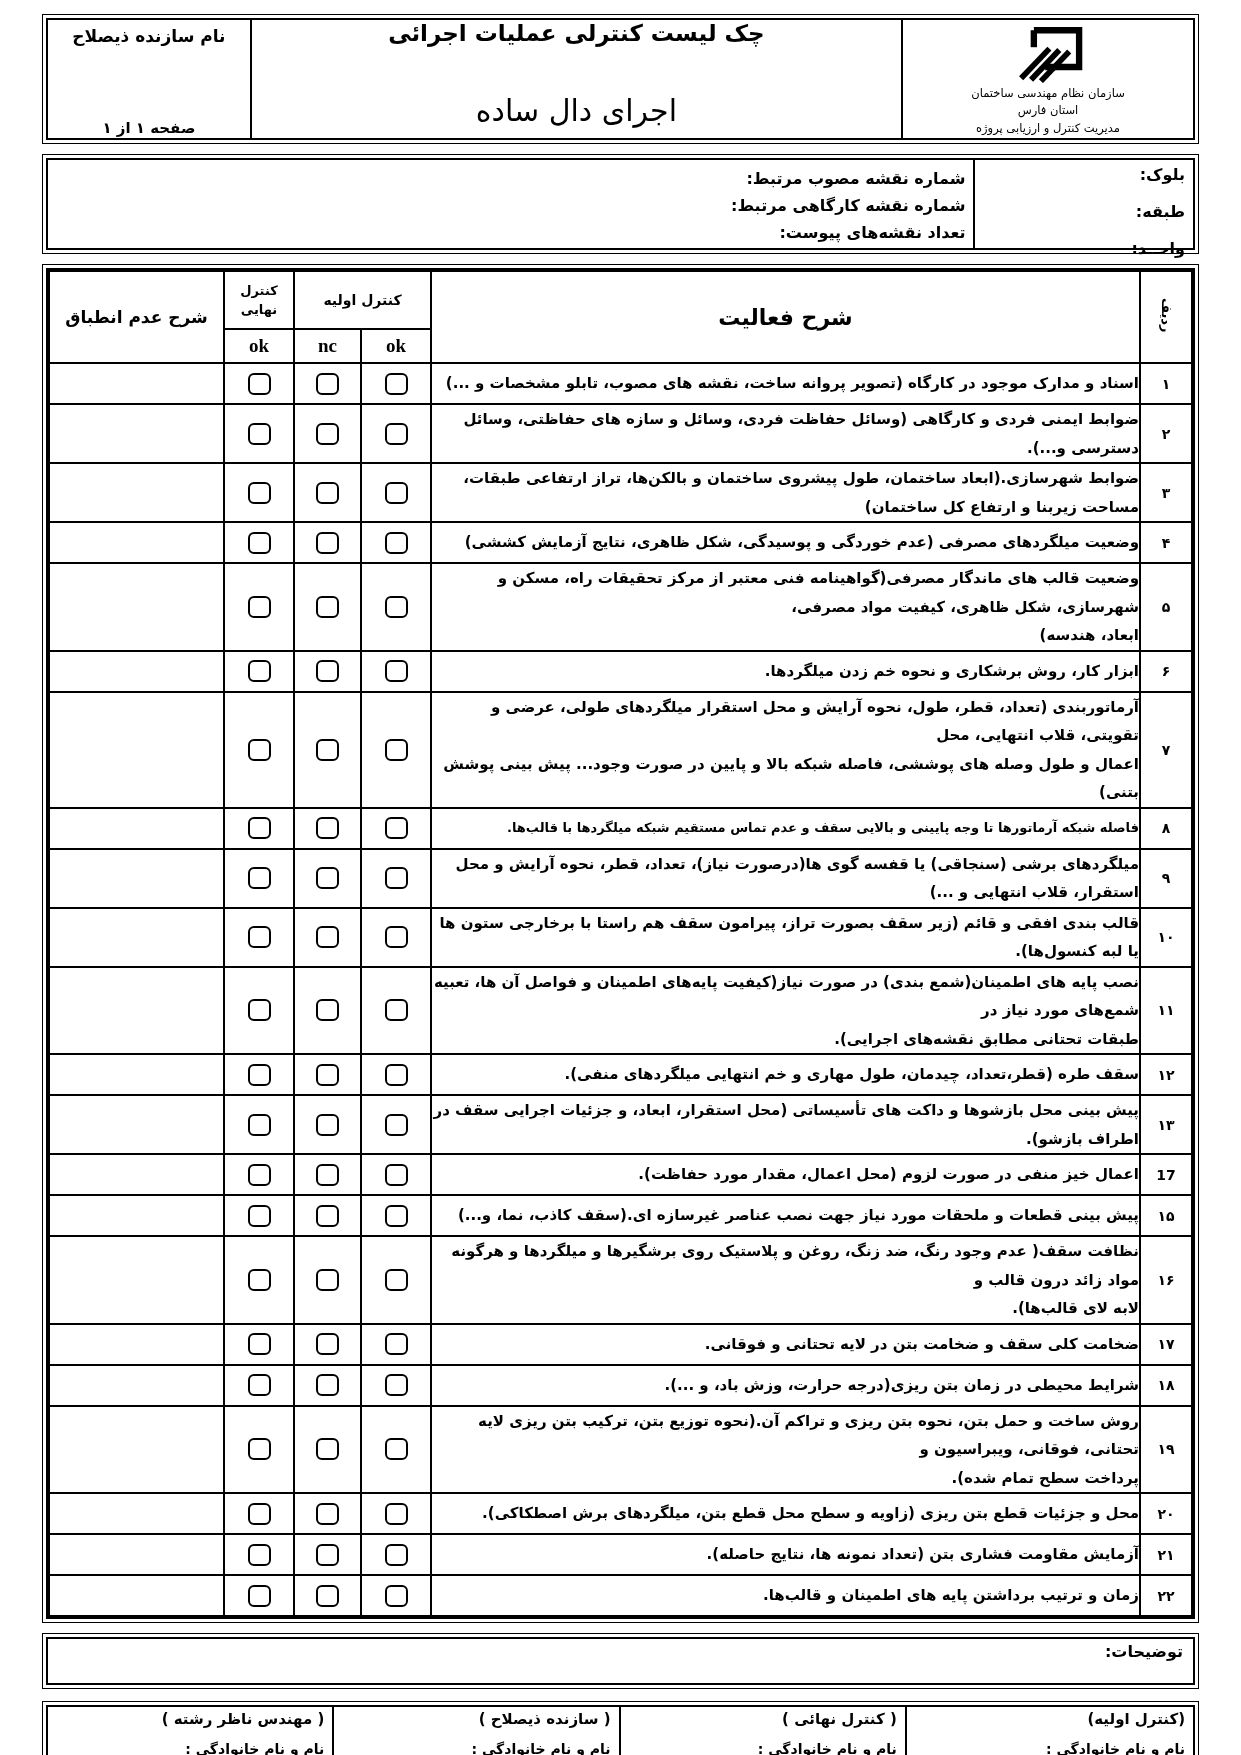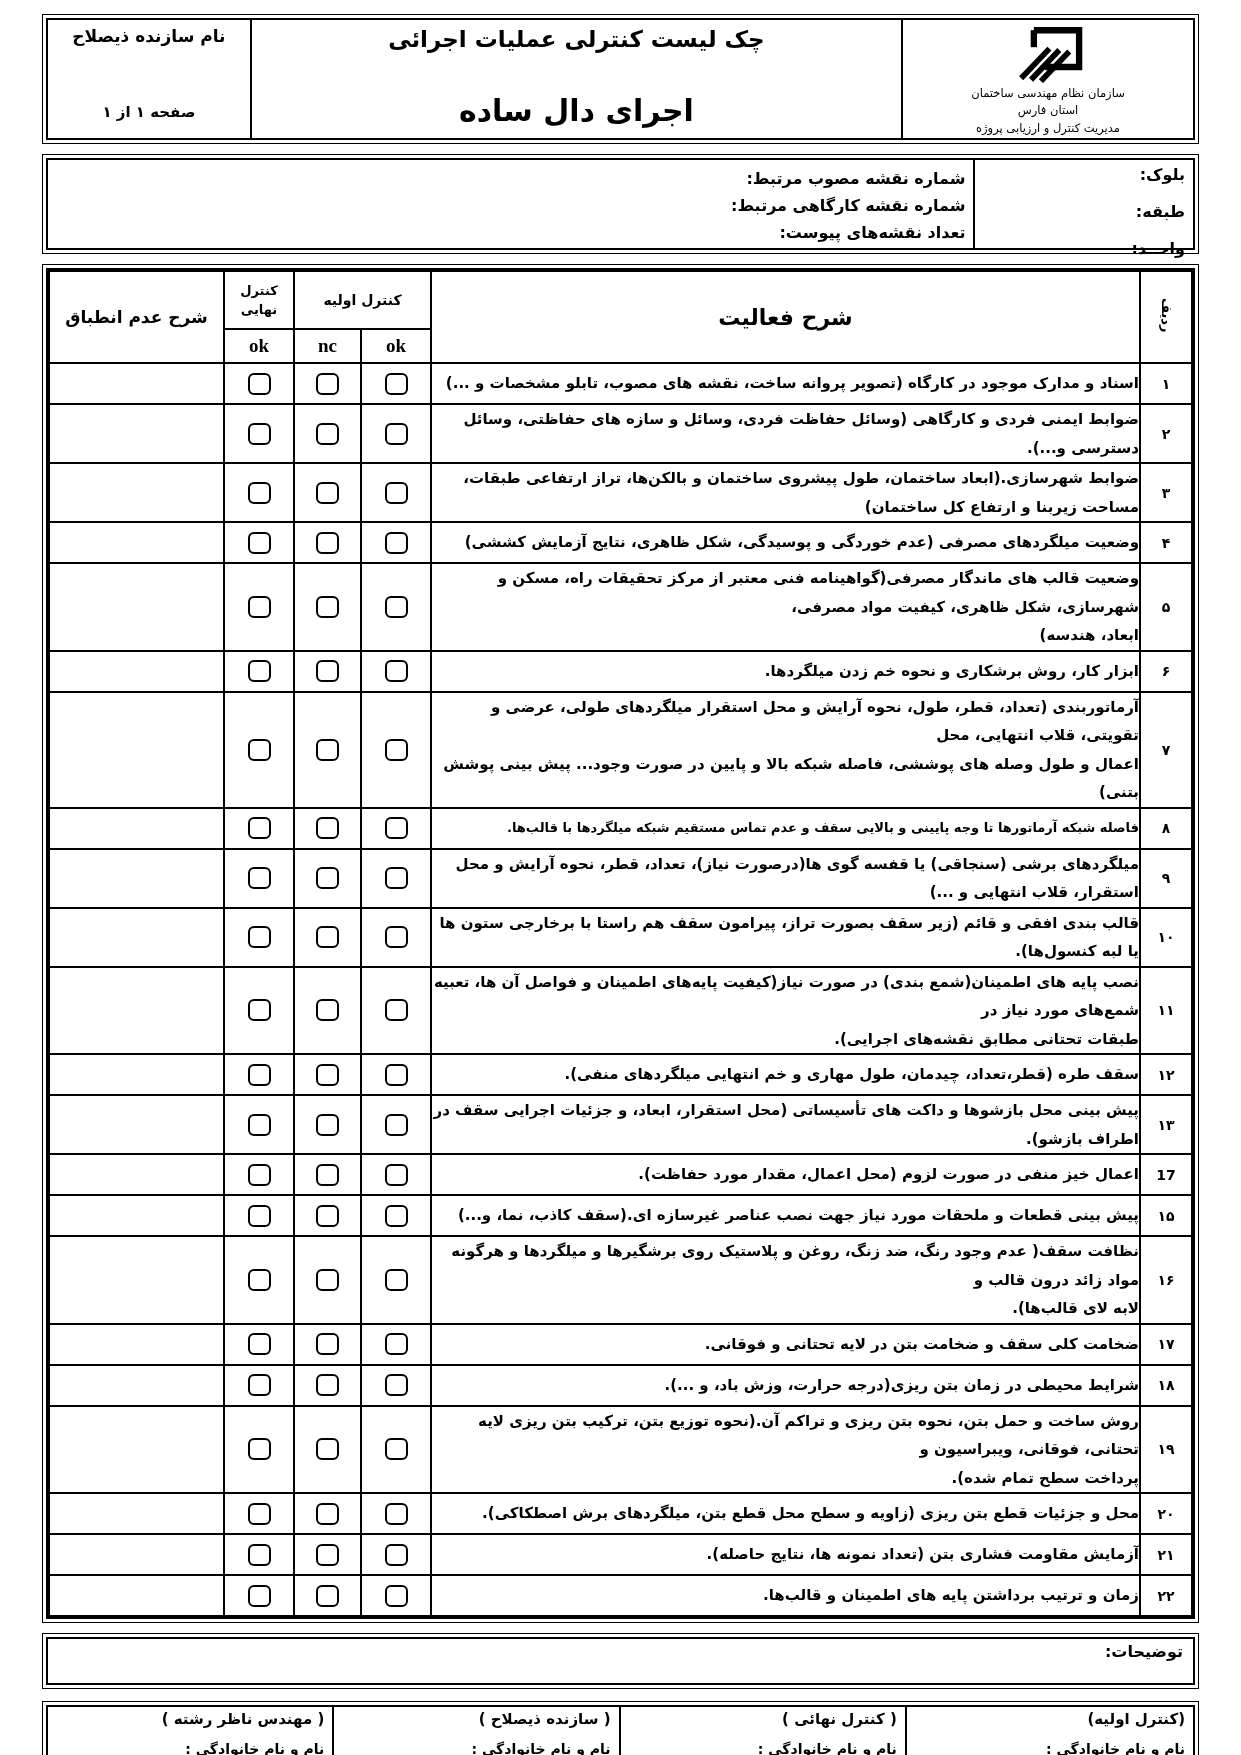--- a/index.html
+++ b/index.html
@@ -11,24 +11,24 @@
   .page { padding:14px 42px 0 42px; }
 
   
   .sec { border:1px solid #000; padding:3px; margin-bottom:10px; background:#fff; }
   .sec-i { border:2px solid #000; background:#fff; }
 
   
   .hdr { display:flex; direction:rtl; height:122px; }
   .hdr-org { width:25.5%; border-left:2px solid #000; display:flex; flex-direction:column; align-items:center; padding-top:6px; }
   .org-lines { text-align:center; font-size:11.5px; line-height:1.55; margin-top:2px; }
-  .hdr-titles { flex:1; display:flex; flex-direction:column; justify-content:space-between; text-align:center; padding:6px 0 10px; }
+  .hdr-titles { flex:1; display:flex; flex-direction:column; justify-content:space-between; text-align:center; padding:0 0 10px; }
   .title-1 { font-size:23px; font-weight:bold; }
-  .title-2 { font-size:30px; font-weight:bold;margin-top:23px; }
-  .hdr-builder { width:17.8%; border-right:2px solid #000; display:flex; flex-direction:column; text-align:center; padding:6px 4px 17px; }
+  .title-2 { font-size:30px; font-weight:normal;margin-top:23px; }
+  .hdr-builder { width:17.8%; border-right:2px solid #000; display:flex; flex-direction:column; text-align:center; padding:6px 4px 1px; }
   .builder-label { font-size:17px; font-weight:bold; }
   .builder-fill { flex:1; }
   .page-label { font-size:15px; font-weight:bold; }
 
   
   .info { display:flex; direction:rtl; height:92px; }
   .info-col { padding:5px 8px 2px; display:flex; flex-direction:column; justify-content:space-between; }
   .info-col + .info-col { border-right:2px solid #000; }
   .ic-a { width:28.5%; } .ic-b { width:19%;gap:18px; } .ic-c { width:22.5%; } .ic-d { width:30%; }
   .info-line { height:27px; display:flex; align-items:center; font-size:16px; font-weight:bold; white-space:pre; }

